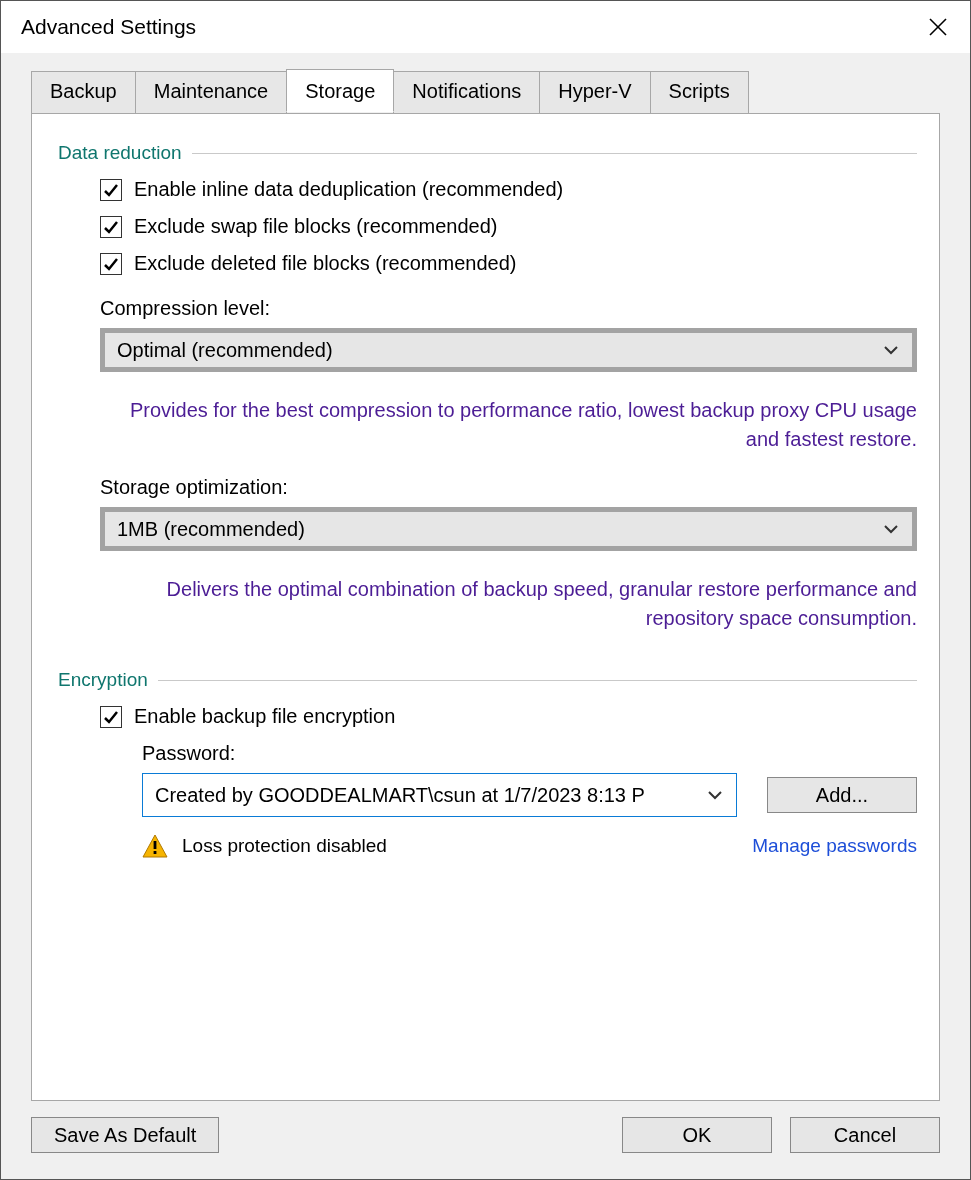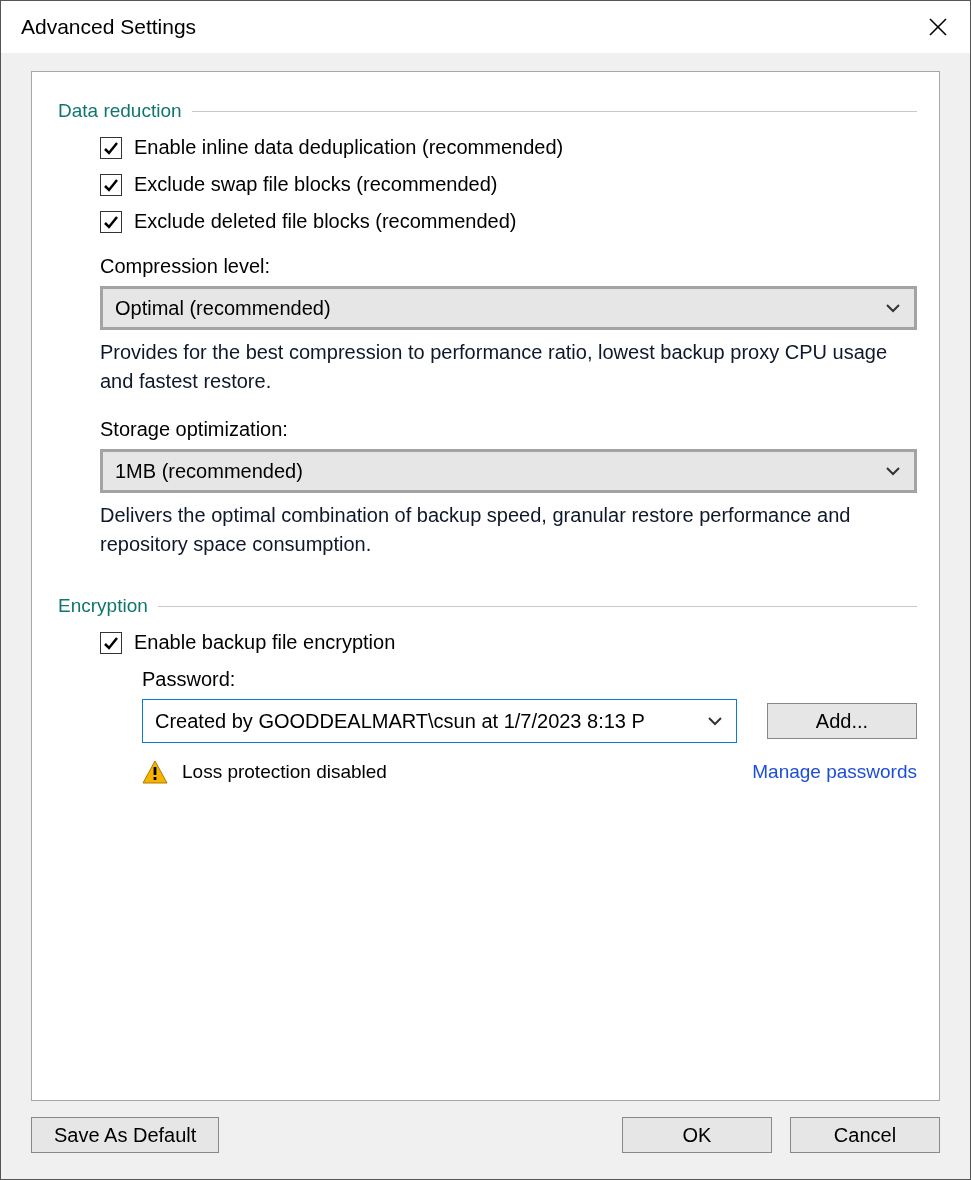--- a/index.html
+++ b/index.html
@@ -85,34 +85,35 @@
     border: 1.5px solid #333;
     display: inline-flex; align-items:center; justify-content:center;
     background:#fff;
     cursor:pointer;
   }
   .chk svg { width:16px; height:16px; stroke:#000; stroke-width:2.5; fill:none; }
   .field-label { margin-top: 22px; margin-bottom: 8px; font-size:20px; }
   .select {
     display:flex; align-items:center; justify-content:space-between;
     height: 44px;
-    border: 3px solid #a3a3a3;
+    border: 5px solid #a3a3a3;
     background: #e6e6e6;
     padding: 0 12px;
     cursor:pointer;
     font-size:20px;
   }
   .select.blue { border: 1.5px solid #0a7bd6; background:#fff; }
   .chev { width:18px; height:18px; }
   .chev svg { width:18px; height:18px; stroke:#333; stroke-width:2; fill:none; }
   .help {
-    margin-top: 8px;
+    margin-top: 24px;
     font-size: 20px;
     line-height: 1.45;
-    color:#0f172a;
+    color:#4c1d95;
+    text-align:right;
   }
   .encryption-section { margin-top: 36px; }
   .pwrow {
     display:flex; gap:30px; margin-top:8px; align-items:center;
   }
   .pwrow .select { flex:1; }
   .btn {
     height:36px;
     min-width:150px;
     border:1px solid #888;
@@ -147,20 +148,28 @@
     <div class="close-btn">
       <svg viewBox="0 0 20 20">
           <line x1="2" y1="2" x2="18" y2="18"></line>
           <line x1="18" y1="2" x2="2" y2="18"></line>
         </svg>
     </div>
   </div>
 
   <div class="content-area">
 
+    <div class="tabs">
+      <div class="tab">Backup</div>
+      <div class="tab">Maintenance</div>
+      <div class="tab active">Storage</div>
+      <div class="tab">Notifications</div>
+      <div class="tab">Hyper-V</div>
+      <div class="tab">Scripts</div>
+    </div>
 
     <div class="panel">
 
       <div class="section-header">
         <span class="label">Data reduction</span>
         <span class="line"></span>
       </div>
 
       <div class="indent">
 

